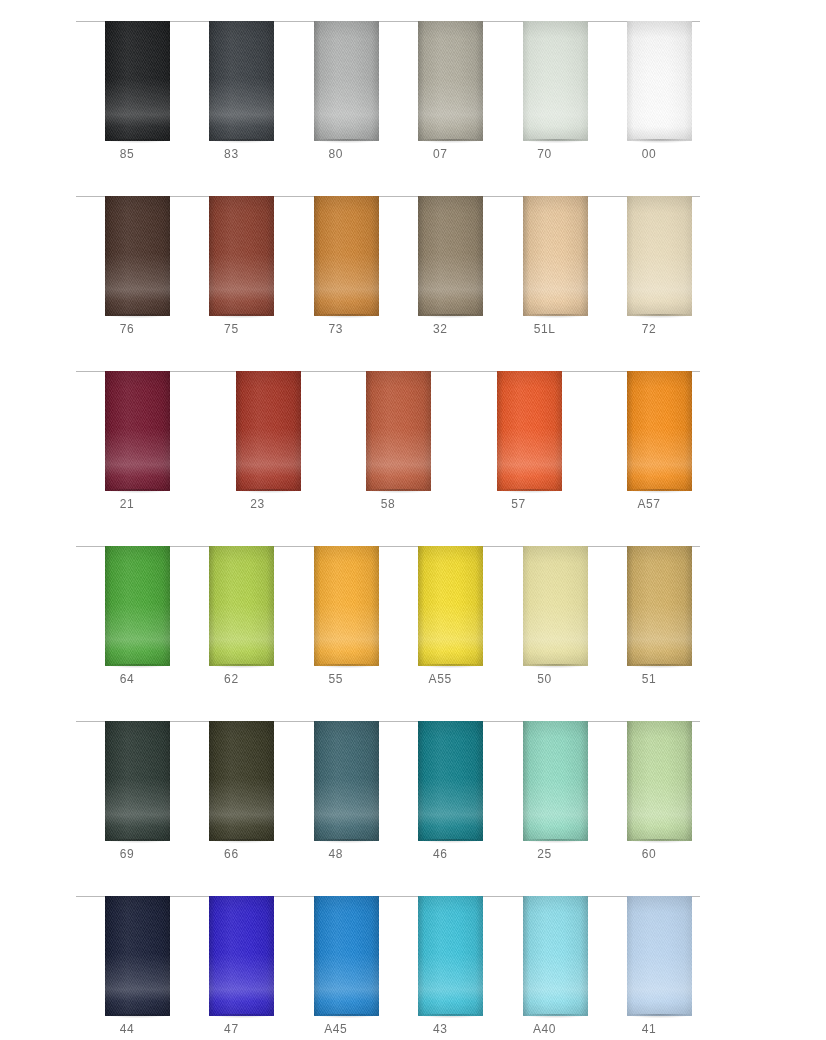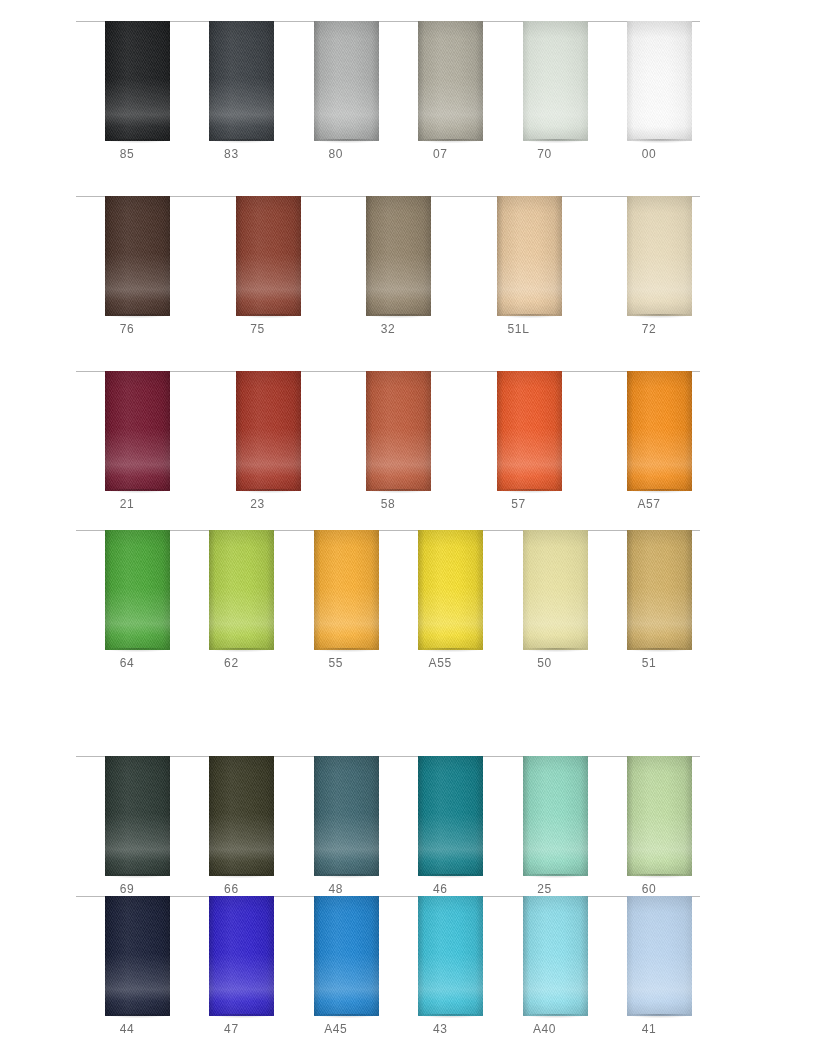--- a/index.html
+++ b/index.html
@@ -242,20 +242,30 @@
             <div class="ribbon-base" style="background: rgb(141, 63, 46);"></div>
             <div class="ribbon-weave"></div>
             <div class="ribbon-shade"></div>
             <div class="ribbon-sheen"></div>
           </div>
           <div class="ribbon-foot"></div>
           <div class="swatch-label">75</div>
         </div>
         <div class="cell">
           <div class="ribbon">
+            <div class="ribbon-base" style="background: rgb(205, 132, 52);"></div>
+            <div class="ribbon-weave"></div>
+            <div class="ribbon-shade"></div>
+            <div class="ribbon-sheen"></div>
+          </div>
+          <div class="ribbon-foot"></div>
+          <div class="swatch-label">73</div>
+        </div>
+        <div class="cell">
+          <div class="ribbon">
             <div class="ribbon-base" style="background: rgb(147, 131, 106);"></div>
             <div class="ribbon-weave"></div>
             <div class="ribbon-shade"></div>
             <div class="ribbon-sheen"></div>
           </div>
           <div class="ribbon-foot"></div>
           <div class="swatch-label">32</div>
         </div>
         <div class="cell">
           <div class="ribbon">
@@ -327,21 +337,21 @@
             <div class="ribbon-base" style="background: rgb(249, 144, 27);"></div>
             <div class="ribbon-weave"></div>
             <div class="ribbon-shade"></div>
             <div class="ribbon-sheen"></div>
           </div>
           <div class="ribbon-foot"></div>
           <div class="swatch-label">A57</div>
         </div>
       </div>
     </div>
-    <div class="swatch-row" style="top: 514px;">
+    <div class="swatch-row" style="top: 530px;">
       <div class="row-rule"></div>
       <div class="row-cells">
         <div class="cell">
           <div class="ribbon">
             <div class="ribbon-base" style="background: rgb(74, 168, 54);"></div>
             <div class="ribbon-weave"></div>
             <div class="ribbon-shade"></div>
             <div class="ribbon-sheen"></div>
           </div>
           <div class="ribbon-foot"></div>
@@ -392,21 +402,21 @@
             <div class="ribbon-base" style="background: rgb(212, 178, 102);"></div>
             <div class="ribbon-weave"></div>
             <div class="ribbon-shade"></div>
             <div class="ribbon-sheen"></div>
           </div>
           <div class="ribbon-foot"></div>
           <div class="swatch-label">51</div>
         </div>
       </div>
     </div>
-    <div class="swatch-row" style="top: 740px;">
+    <div class="swatch-row" style="top: 705px;">
       <div class="row-rule"></div>
       <div class="row-cells">
         <div class="cell">
           <div class="ribbon">
             <div class="ribbon-base" style="background: rgb(44, 58, 52);"></div>
             <div class="ribbon-weave"></div>
             <div class="ribbon-shade"></div>
             <div class="ribbon-sheen"></div>
           </div>
           <div class="ribbon-foot"></div>

